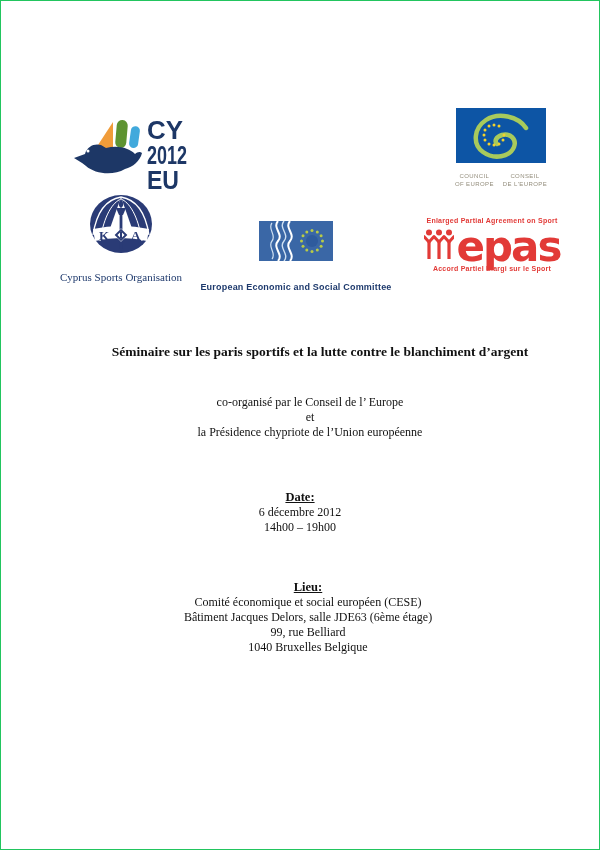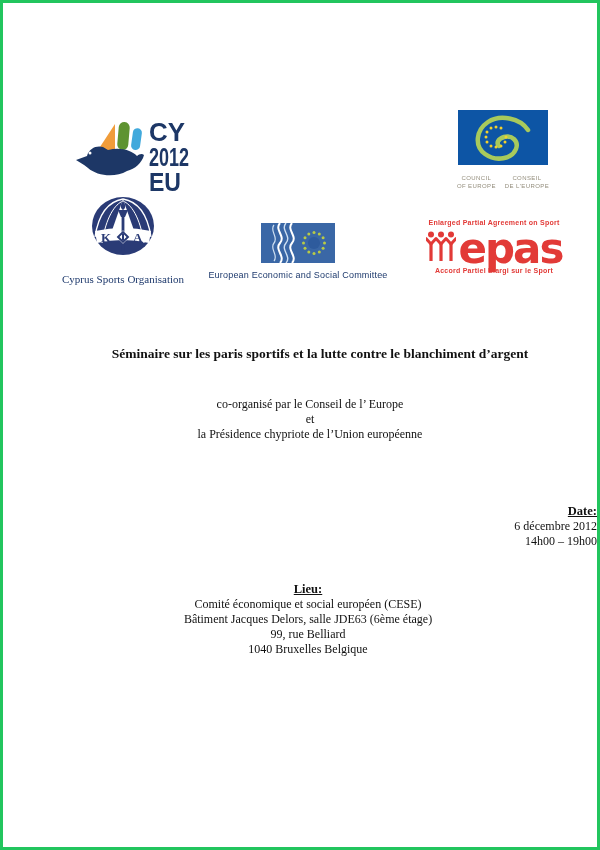--- a/index.html
+++ b/index.html
@@ -1,49 +1,49 @@
 <!DOCTYPE html>
 <html><head>
 <meta charset="utf-8">
 <style>
   html,body{margin:0;padding:0;background:#ffffff;}
   .page{
     position:relative;width:600px;height:850px;background:#ffffff;
-    box-sizing:border-box;border:3px solid #22c55e;overflow:hidden;
+    box-sizing:border-box;border:1px solid #22c55e;overflow:hidden;
     font-family:"Liberation Serif", serif;color:#111;
   }
   .abs{position:absolute;}
 
   
   .cy-logo{left:72px;top:115px;width:116px;height:78px;}
   .coe-logo{left:452px;top:107px;width:96px;text-align:center;}
   .coe-caption{display:flex;justify-content:center;gap:9px;margin-top:5px;
     font-family:"Liberation Sans", sans-serif;font-size:6px;line-height:8px;
     color:#938d7c;letter-spacing:.4px;}
   .coe-caption div{text-align:center;white-space:nowrap;}
   .koa-logo{left:50px;top:192px;width:140px;text-align:center;}
   .koa-caption{margin-top:8px;font-family:"Liberation Serif", serif;
     font-size:11px;color:#1f3a6d;white-space:nowrap;}
   .eesc-logo{left:188px;top:220px;width:214px;text-align:center;}
-  .eesc-caption{margin-top:3px;font-family:"Liberation Sans", sans-serif;
-    font-weight:normal;font-size:9px;letter-spacing:.2px;color:#1e3a6d;white-space:nowrap;}
+  .eesc-caption{margin-top:17px;font-family:"Liberation Sans", sans-serif;
+    font-weight:bold;font-size:9px;letter-spacing:.2px;color:#1e3a6d;white-space:nowrap;}
   .epas-logo{left:416px;top:216px;width:150px;text-align:center;
     font-family:"Liberation Sans", sans-serif;color:#e23a37;}
   .epas-tagline{font-size:7px;letter-spacing:.25px;white-space:nowrap;font-weight:bold;}
   .epas-main{display:flex;align-items:flex-end;justify-content:center;height:36px;margin:2px 0 3px 0;}
   .epas-word{font-family:"DejaVu Sans", sans-serif;font-weight:bold;font-size:42px;
     line-height:30px;letter-spacing:-2px;color:#e23a37;}
   .epas-people{margin:0 3px 1px 0;}
 
   
   .doc-title{top:343px;left:0;right:0;text-align:center;
     font-weight:bold;font-size:13.5px;padding-left:40px;}
   .org-block{top:394px;left:0;right:0;text-align:center;
     font-size:12px;line-height:15px;margin-left:20px;}
-  .date-block{top:489px;left:0;right:0;text-align:right;font-size:12px;line-height:15px;margin-top:12px;}
+  .date-block{top:489px;left:0;right:0;text-align:center;font-size:12px;line-height:15px;}
   .venue-block{top:579px;left:16px;right:0;text-align:center;font-size:12px;line-height:15px;}
   .block-label{font-weight:bold;text-decoration:underline;font-size:12.5px;}
 </style>
 </head>
 <body>
 
 <div class="page">
 
   <div class="abs cy-logo">
     <svg width="116" height="78" viewBox="0 0 116 78">

